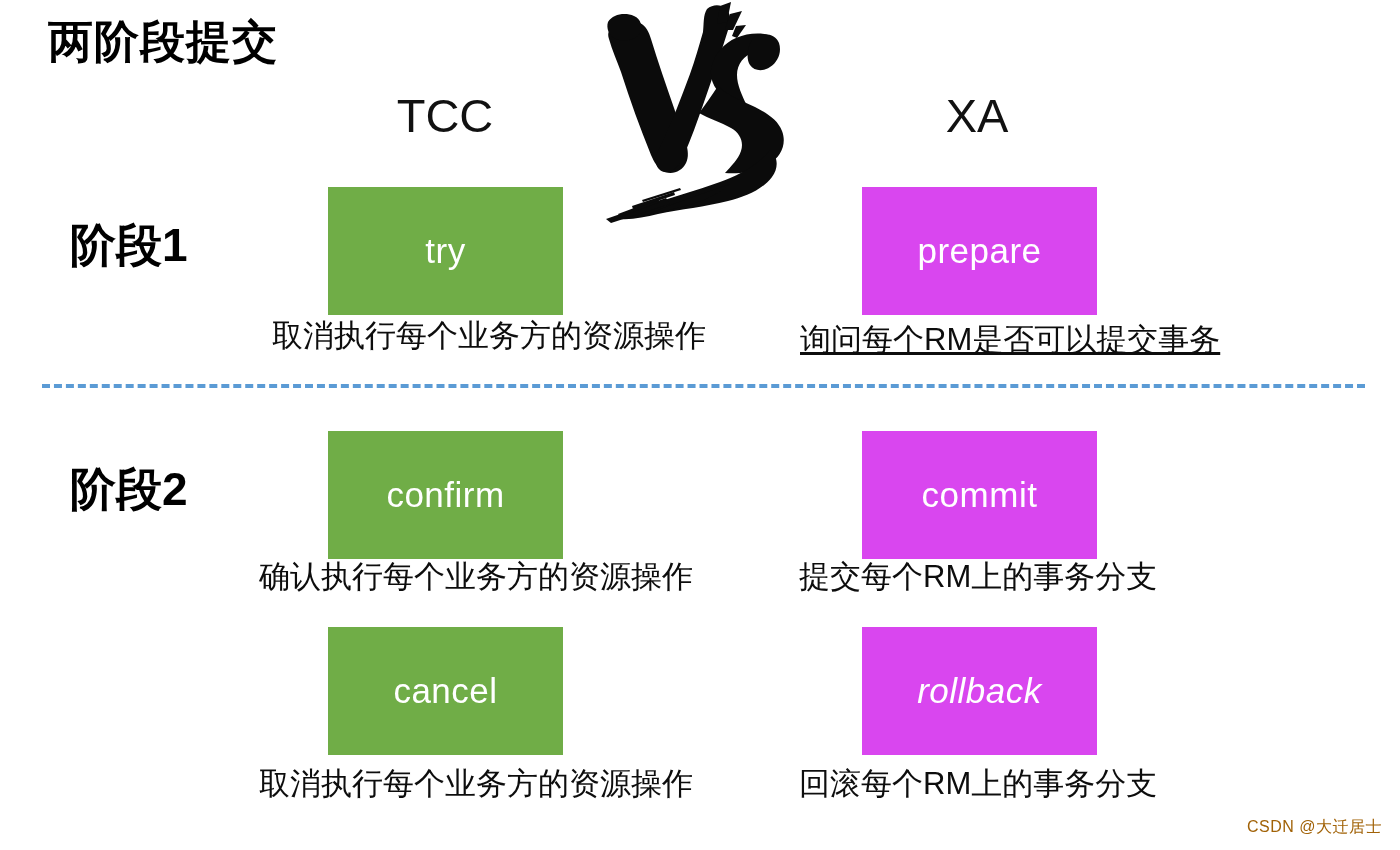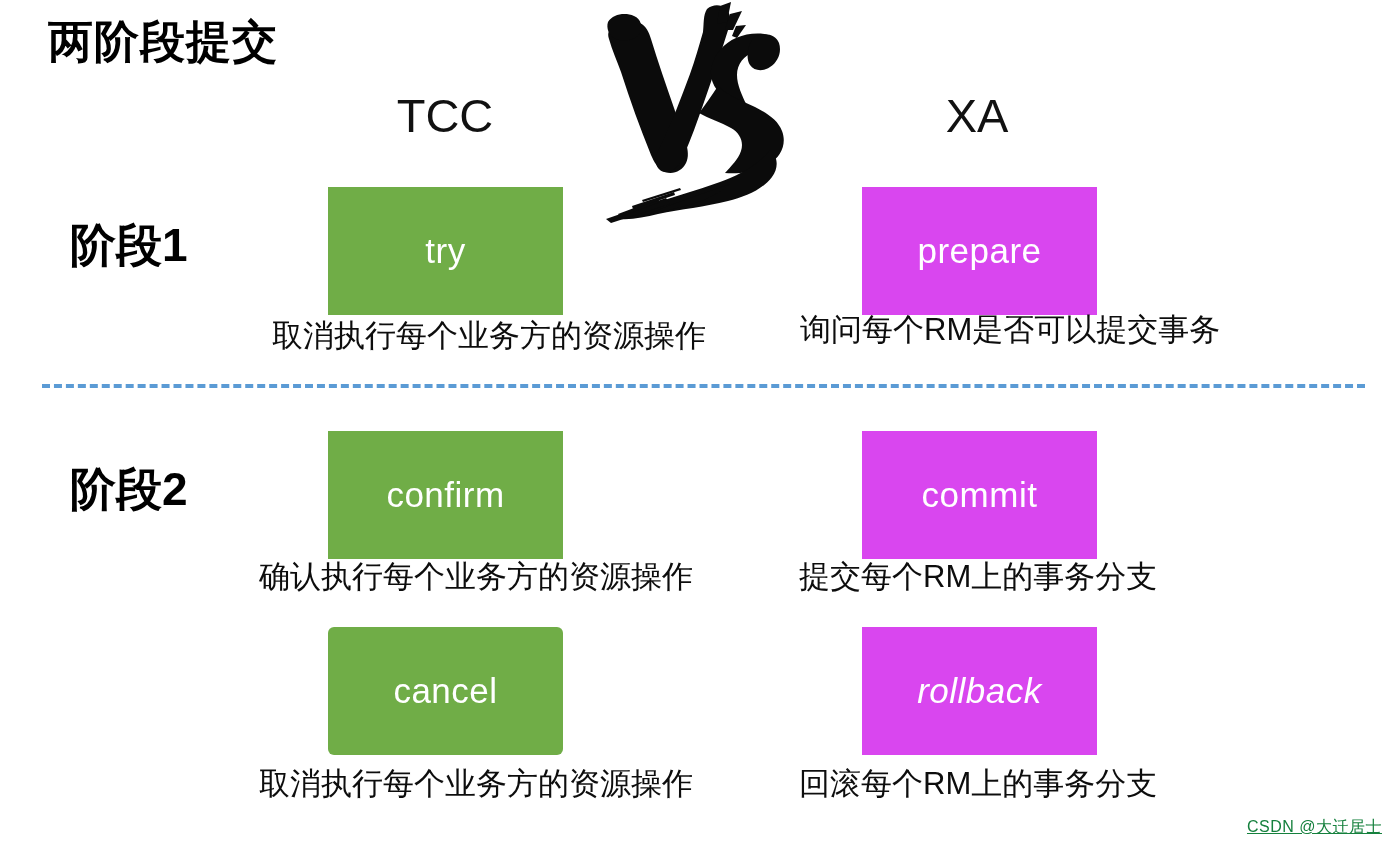--- a/index.html
+++ b/index.html
@@ -84,33 +84,33 @@
     letter-spacing: 0.5px;
     box-sizing: border-box;
   }
   .step-box.green { background: #70AD47; }
   .step-box.blue  { background: #d946ef; }
 
   .box-try      { left: 328px; top: 187px; }
   .box-prepare  { left: 862px; top: 187px; }
   .box-confirm  { left: 328px; top: 431px; }
   .box-commit   { left: 862px; top: 431px; }
-  .box-cancel   { left: 328px; top: 627px; border-radius: 6px; }
+  .box-cancel   { left: 328px; top: 627px; }
   .box-rollback { left: 862px; top: 627px; font-style: italic; }
 
   
   .caption {
     position: absolute;
     font-size: 31px;
     color: #0d0d0d;
     white-space: nowrap;
     line-height: 1;
   }
   .cap-try      { left: 272px; top: 320px; }
-  .cap-prepare  { left: 800px; top: 314px; }
+  .cap-prepare  { left: 800px; top: 324px; text-decoration: underline; }
   .cap-confirm  { left: 259px; top: 561px; }
   .cap-commit   { left: 799px; top: 561px; }
   .cap-cancel   { left: 259px; top: 768px; }
   .cap-rollback { left: 799px; top: 768px; }
 
   
   .divider {
     position: absolute;
     left: 42px;
     top: 384px;
@@ -118,24 +118,23 @@
     height: 0;
     border-top: 4px dashed #5B9BD5;
   }
 
   
   .watermark {
     position: absolute;
     right: 18px;
     bottom: 12px;
     font-size: 16px;
-    color: #15803d;
+    color: #a16207;
     white-space: nowrap;
     letter-spacing: 0.5px;
-    text-decoration: underline;
   }
 </style>
 </head>
 <body>
 
 <div id="slide">
 
   <div class="slide-title">两阶段提交</div>
 
   <div class="col-header tcc">TCC</div>

